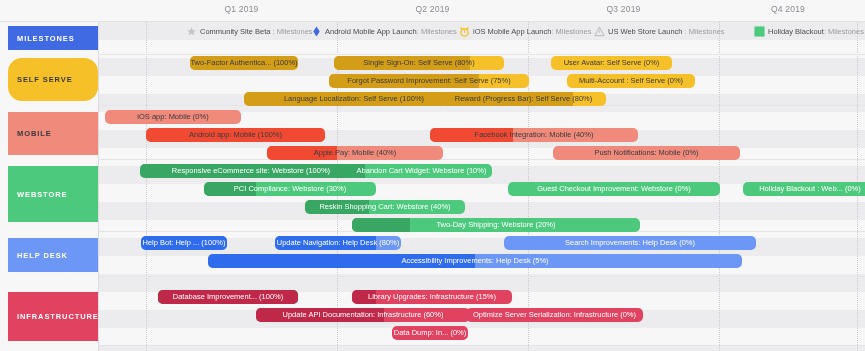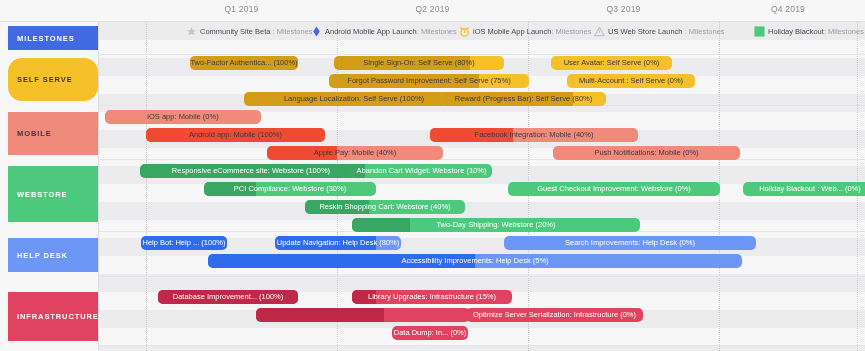--- a/index.html
+++ b/index.html
@@ -209,21 +209,21 @@
         <span class="lbl" style="color: rgb(58, 58, 64);">Multi-Account : Self Serve (0%)</span>
       </div>
       <div class="bar" title="Language Localization: Self Serve (100%)" style="left: 244px; width: 220px; top: 92px; background: rgb(246, 192, 41);">
         <div class="prog" style="width: 100%; background: rgb(211, 157, 24);"></div>
         <span class="lbl" style="color: rgb(58, 58, 64);">Language Localization: Self Serve (100%)</span>
       </div>
       <div class="bar" title="Reward (Progress Bar): Self Serve (80%)" style="left: 441px; width: 165px; top: 92px; background: rgb(246, 192, 41);">
         <div class="prog" style="width: 80%; background: rgb(211, 157, 24);"></div>
         <span class="lbl" style="color: rgb(58, 58, 64);">Reward (Progress Bar): Self Serve (80%)</span>
       </div>
-      <div class="bar" title="iOS app: Mobile (0%)" style="left: 105px; width: 156px; top: 110px; background: rgb(240, 138, 122);">
+      <div class="bar" title="iOS app: Mobile (0%)" style="left: 105px; width: 136px; top: 110px; background: rgb(240, 138, 122);">
         <span class="lbl" style="color: rgb(58, 58, 64);">iOS app: Mobile (0%)</span>
       </div>
       <div class="bar" title="Android app: Mobile (100%)" style="left: 146px; width: 179px; top: 128px; background: rgb(240, 138, 122);">
         <div class="prog" style="width: 100%; background: rgb(240, 74, 50);"></div>
         <span class="lbl" style="color: rgb(58, 58, 64);">Android app: Mobile (100%)</span>
       </div>
       <div class="bar" title="Facebook Integration: Mobile (40%)" style="left: 430px; width: 208px; top: 128px; background: rgb(240, 138, 122);">
         <div class="prog" style="width: 40%; background: rgb(240, 74, 50);"></div>
         <span class="lbl" style="color: rgb(58, 58, 64);">Facebook Integration: Mobile (40%)</span>
       </div>
@@ -278,20 +278,21 @@
       <div class="bar" title="Database Improvement... (100%)" style="left: 158px; width: 140px; top: 290px; background: #15803d;">
         <div class="prog" style="width: 100%; background: rgb(192, 40, 74);"></div>
         <span class="lbl" style="color: rgb(255, 255, 255);">Database Improvement... (100%)</span>
       </div>
       <div class="bar" title="Library Upgrades: Infrastructure (15%)" style="left: 352px; width: 160px; top: 290px; background: rgb(224, 66, 96);">
         <div class="prog" style="width: 15%; background: rgb(192, 40, 74);"></div>
         <span class="lbl" style="color: rgb(255, 255, 255);">Library Upgrades: Infrastructure (15%)</span>
       </div>
       <div class="bar" title="Update API Documentation: Infrastructure (60%)" style="left: 256px; width: 214px; top: 308px; background: rgb(224, 66, 96);">
         <div class="prog" style="width: 60%; background: rgb(192, 40, 74);"></div>
+        <span class="lbl" style="color: rgb(255, 255, 255);">Update API Documentation: Infrastructure (60%)</span>
       </div>
       <div class="bar" title="Optimize Server Serialization: Infrastructure (0%)" style="left: 466px; width: 177px; top: 308px; background: rgb(224, 66, 96);">
         <span class="lbl" style="color: rgb(255, 255, 255);">Optimize Server Serialization: Infrastructure (0%)</span>
       </div>
       <div class="bar" title="Data Dump: In... (0%)" style="left: 392px; width: 76px; top: 326px; background: rgb(224, 66, 96);">
         <span class="lbl" style="color: rgb(255, 255, 255);">Data Dump: In... (0%)</span>
       </div>
     </div>
 
 </div>

